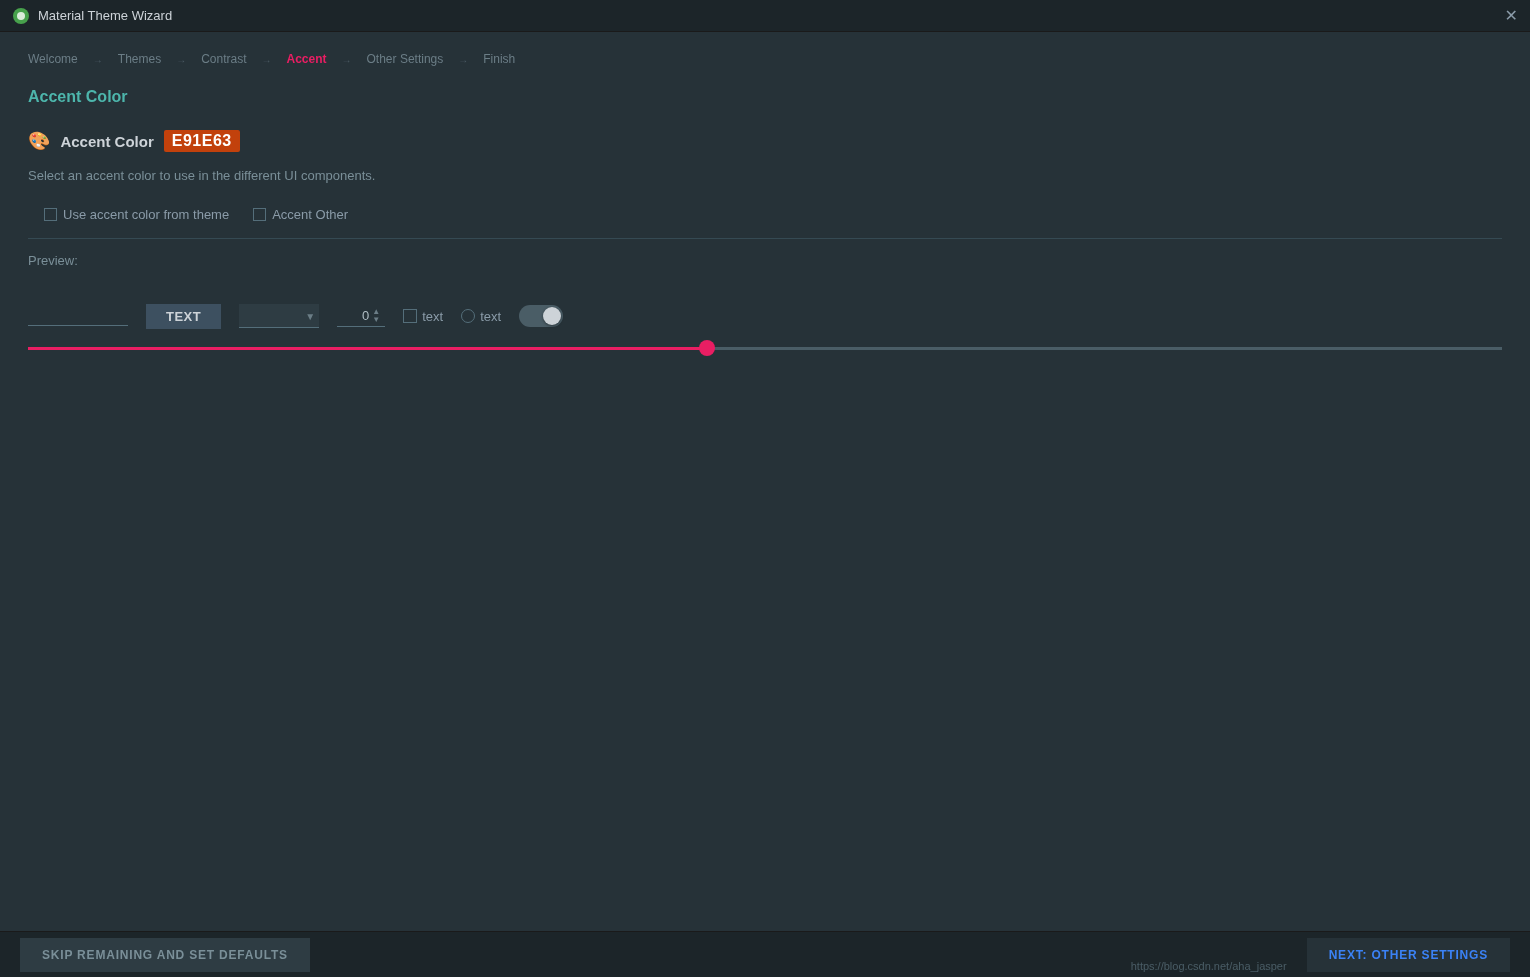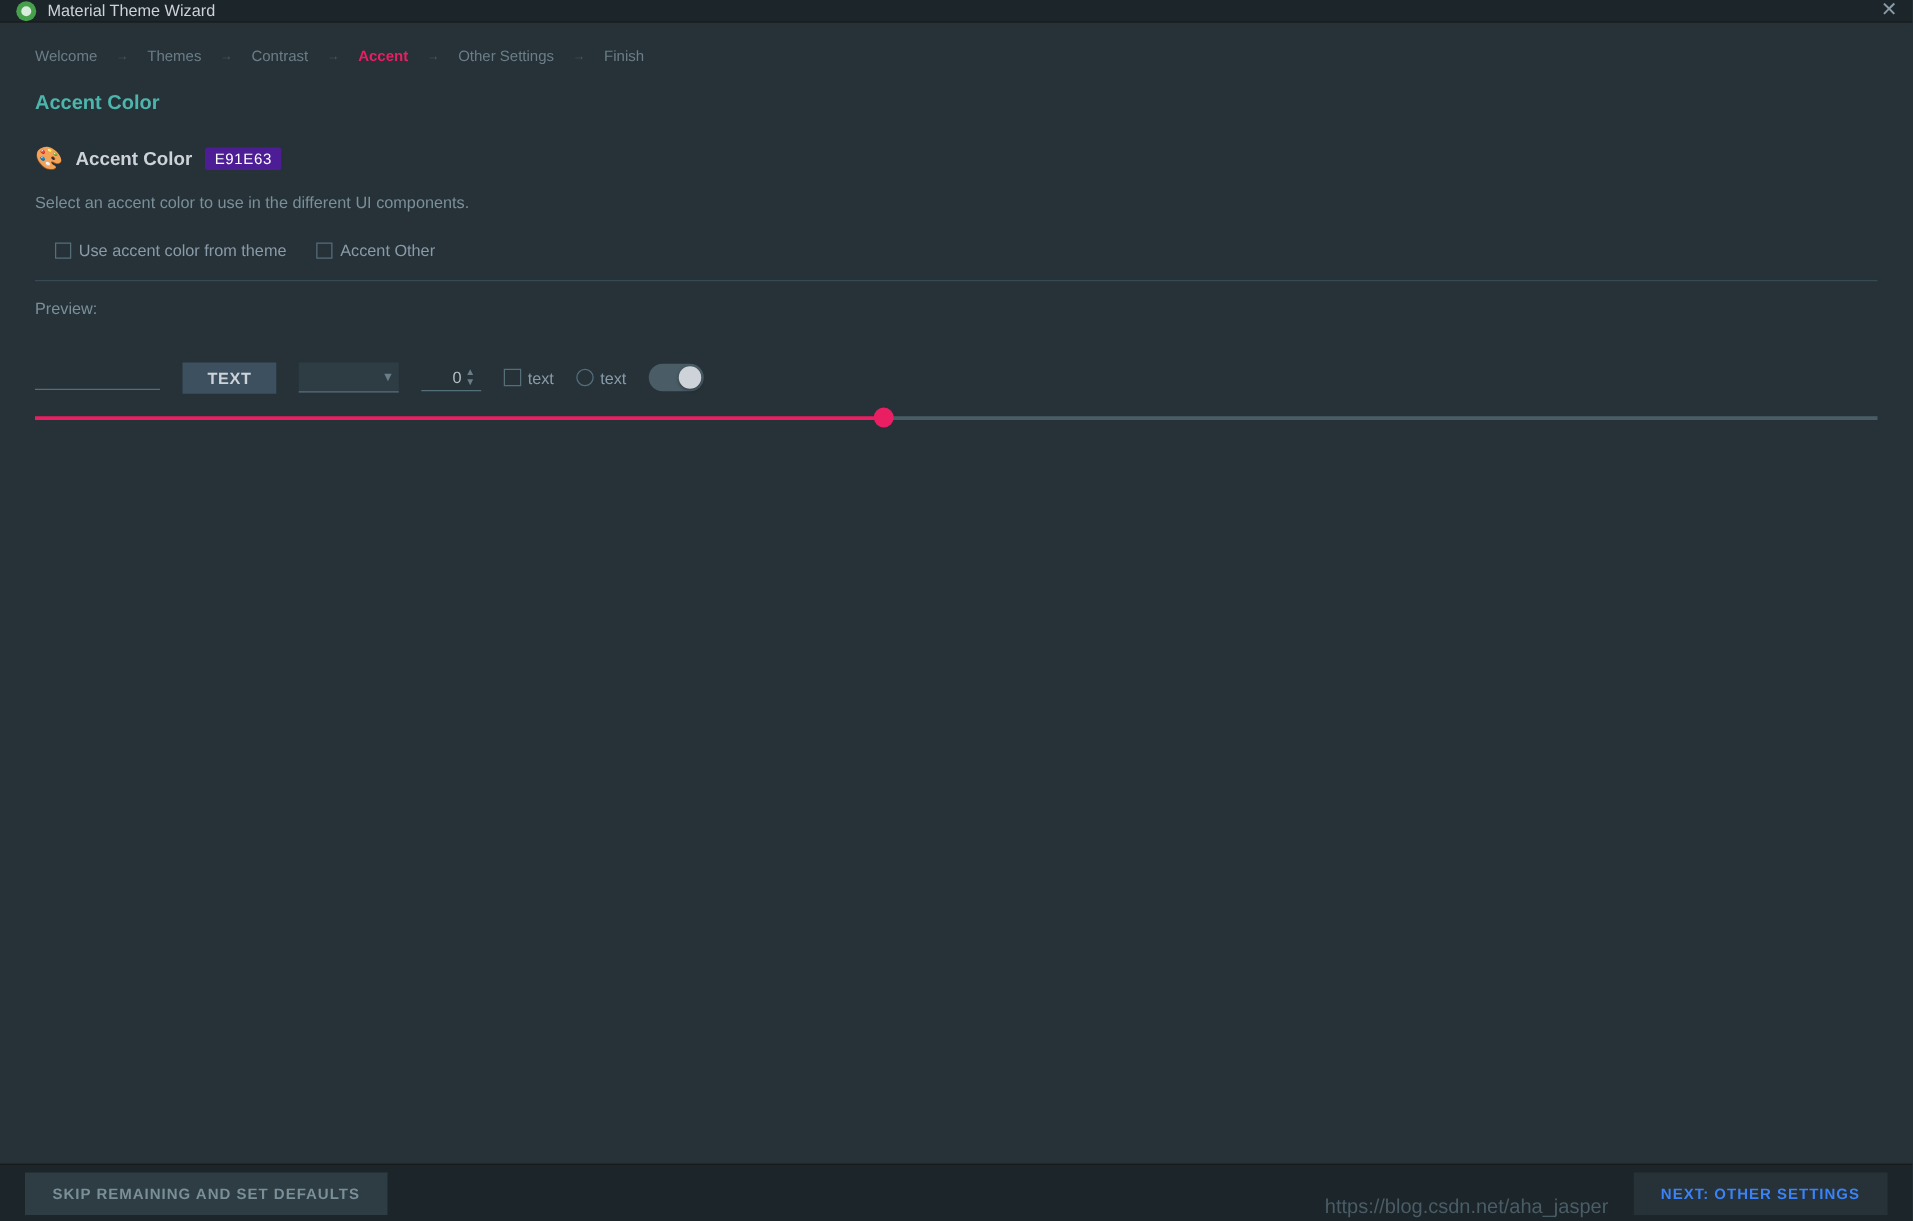--- a/index.html
+++ b/index.html
@@ -11,21 +11,21 @@
       font-size: 13px;
       width: 1530px;
       height: 977px;
       overflow: hidden;
       position: relative;
     }
 
     
     .titlebar {
       background: #1c2529;
-      height: 18px;
+      height: 32px;
       display: flex;
       align-items: center;
       padding: 4px 12px;
       justify-content: space-between;
       border-bottom: 1px solid #1a1a1a;
       gap: 46px;
     }
     .titlebar-left {
       display: flex;
       align-items: center;
@@ -86,24 +86,24 @@
     }
     .section-icon {
       font-size: 18px;
     }
     .section-title {
       font-size: 15px;
       font-weight: 700;
       color: #cdd3d8;
     }
     .color-badge {
-      background: #4c1d95;
+      background: #c2410c;
       color: #fff;
-      font-size: 12px;
-      font-weight: 400;
+      font-size: 16px;
+      font-weight: 700;
       padding: 2px 8px;
       border-radius: 2px;
       letter-spacing: 0.5px;
     }
 
     .description {
       color: #7a8f98;
       font-size: 13px;
       line-height: 1.6;
       margin-bottom: 20px;
@@ -366,21 +366,21 @@
       padding: 10px 22px;
       font-size: 12px;
       font-weight: 700;
       letter-spacing: 0.8px;
       cursor: pointer;
       text-transform: uppercase;
     }
 
     .footer-url {
       color: #4a5d66;
-      font-size: 16px;
+      font-size: 11px;
       margin-top: 22px;
     }
   </style>
 </head>
 <body>
 
 <div class="titlebar">
   <div class="titlebar-left">
     <svg class="titlebar-icon" viewBox="0 0 18 18" fill="none">
       <circle cx="9" cy="9" r="8" fill="#4caf50" opacity="0.9"></circle>

